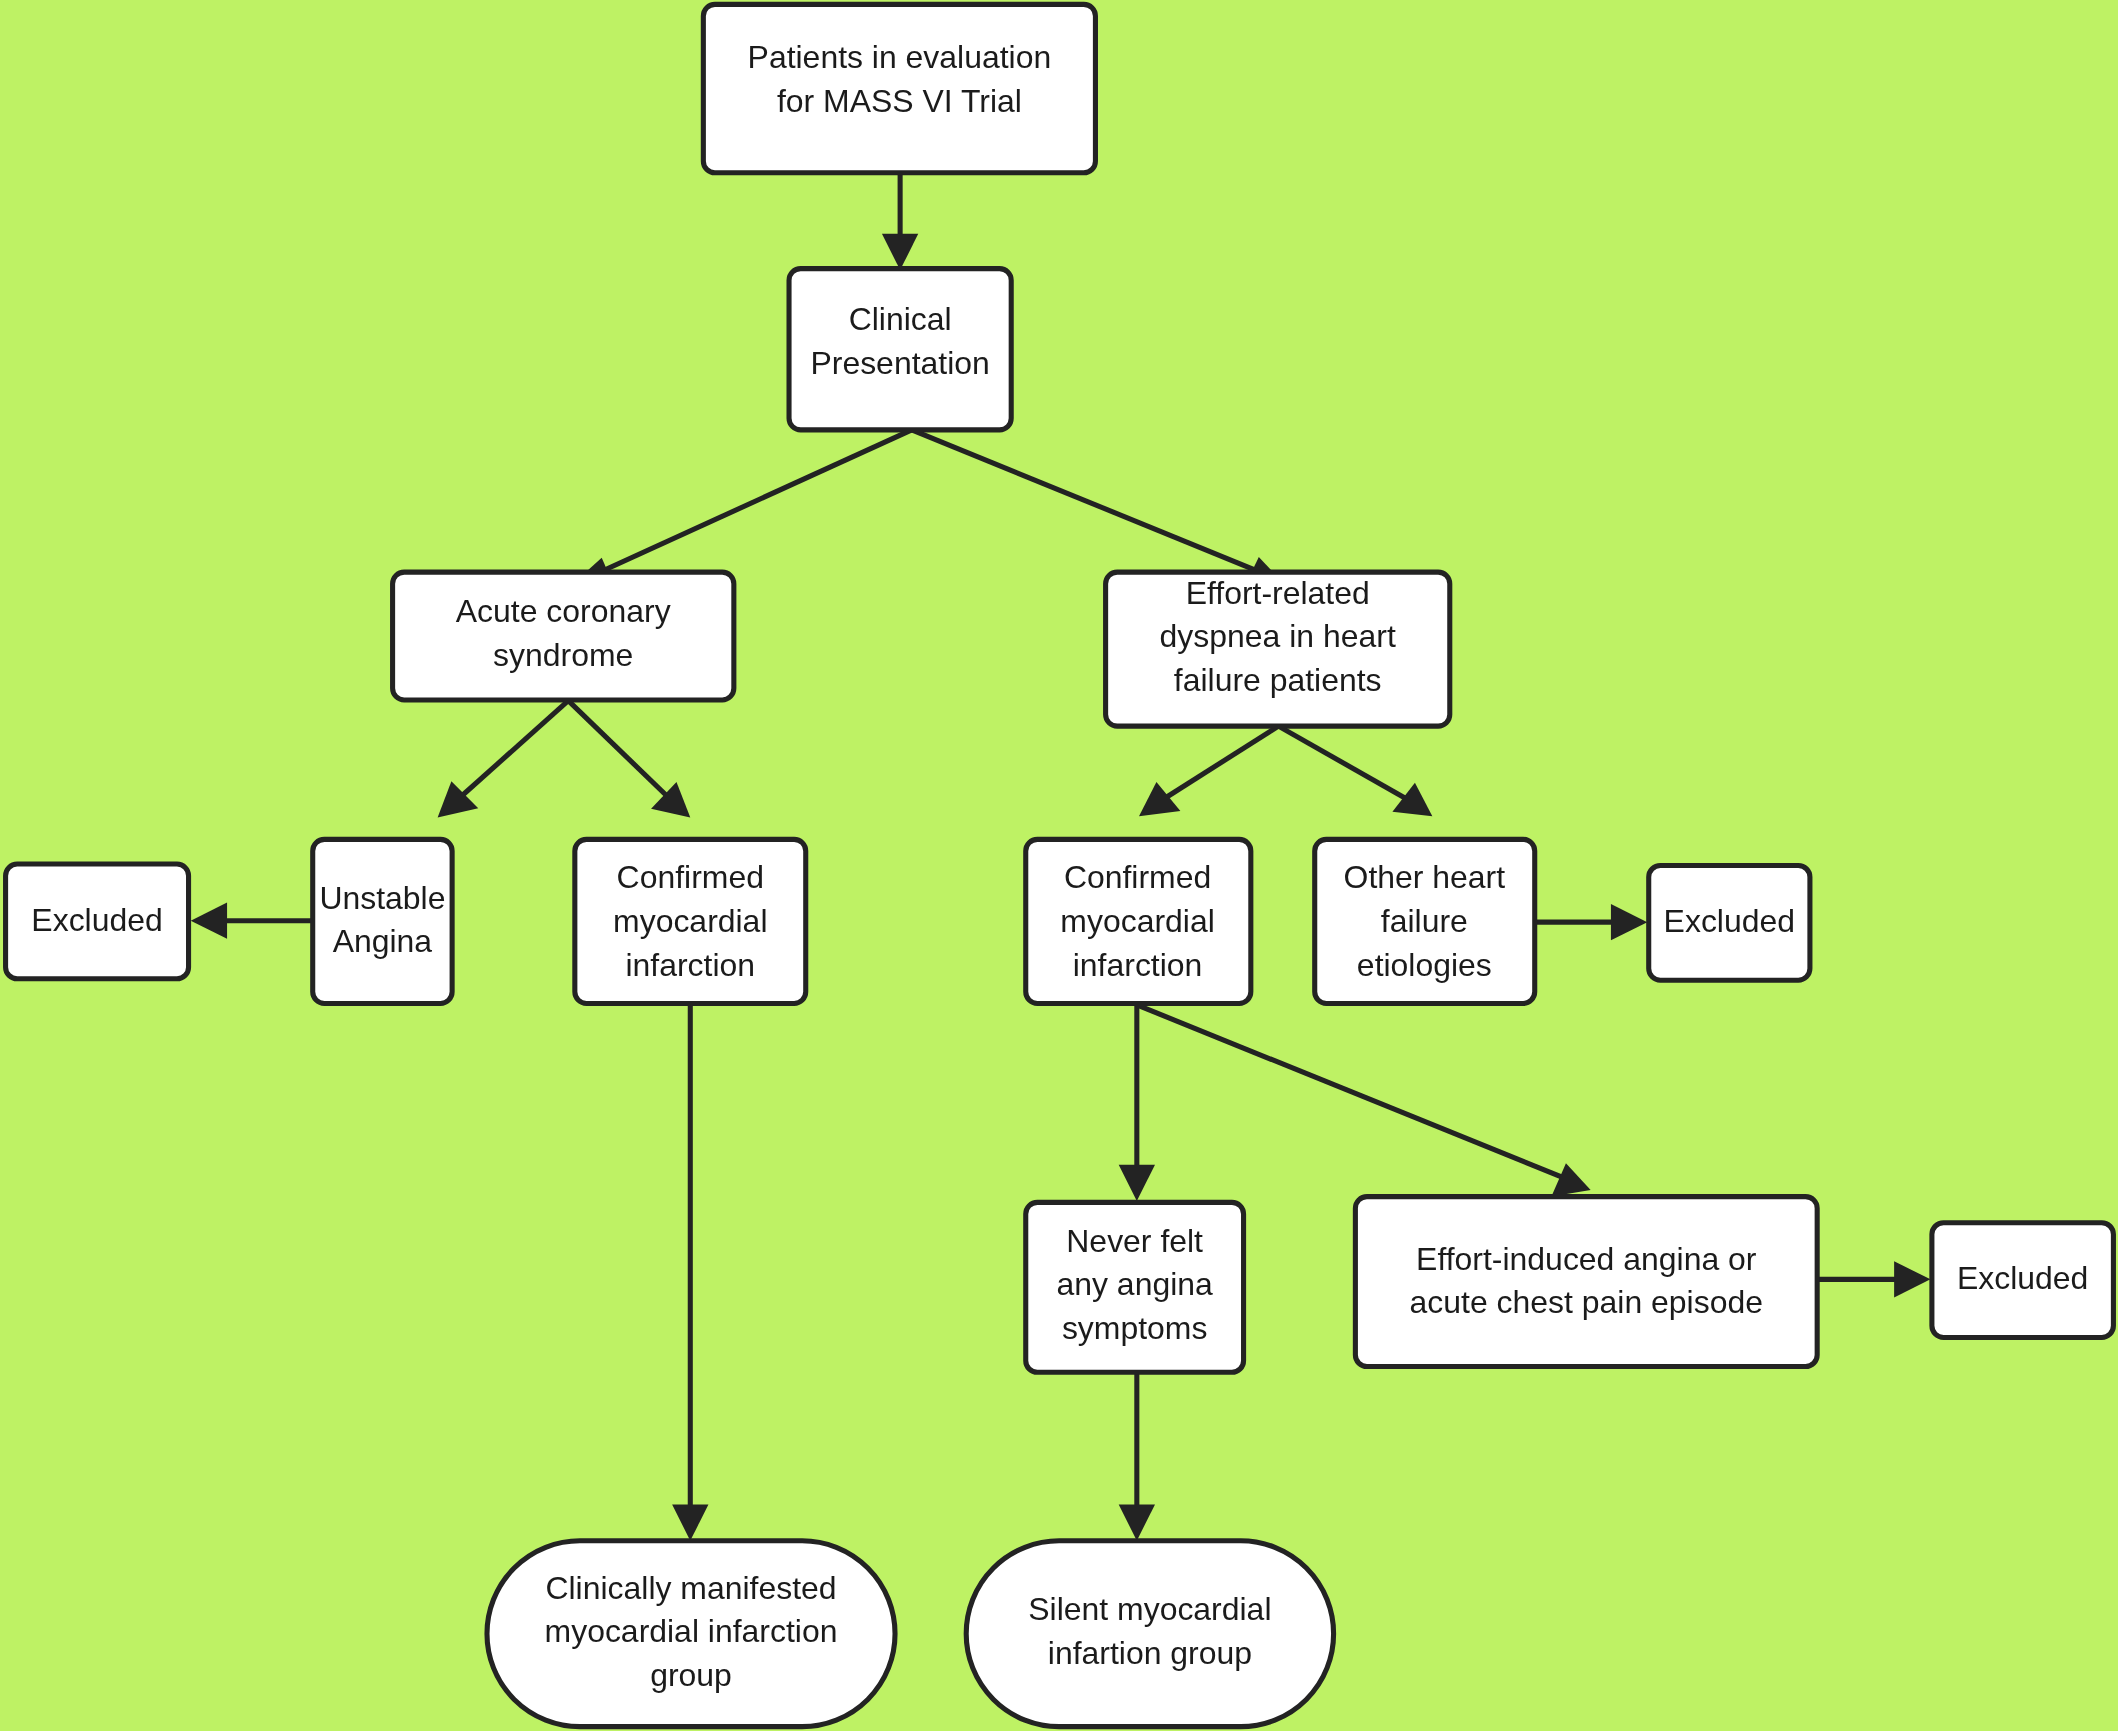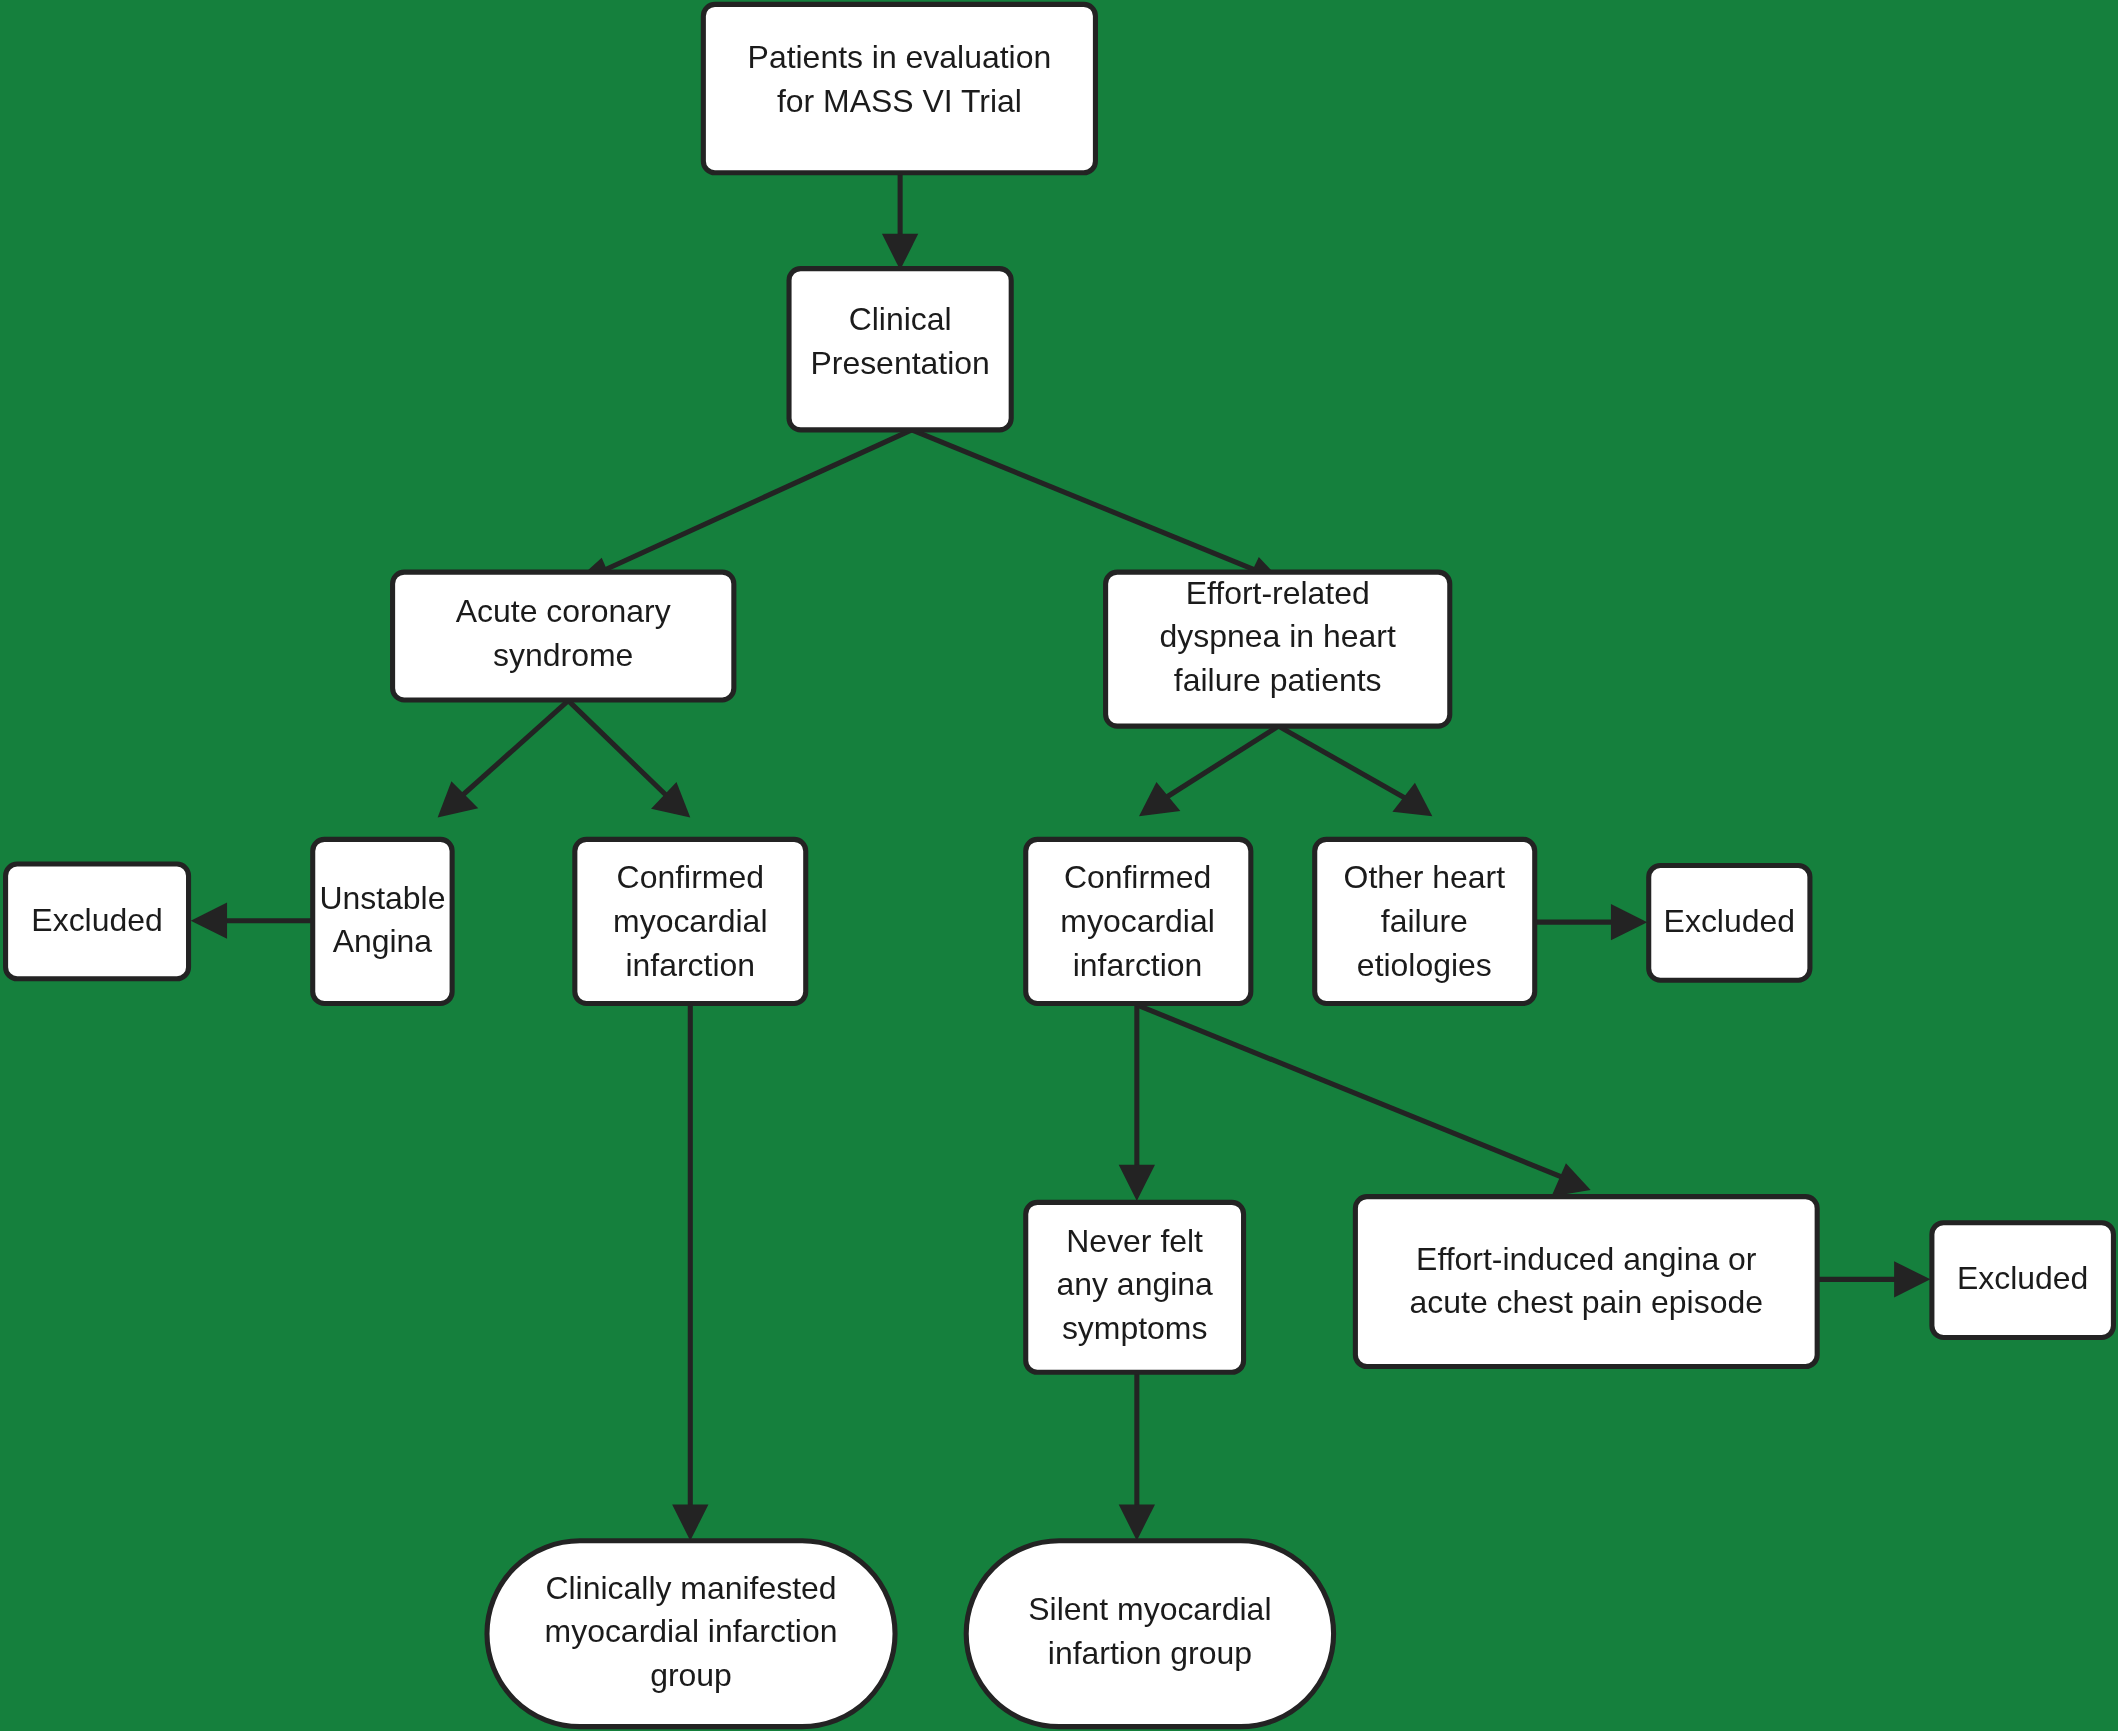--- a/index.html
+++ b/index.html
@@ -7,21 +7,21 @@
     padding: 0;
     background: #ffffff;
   }
   body {
     font-family: "Liberation Sans", sans-serif;
   }
   #flowchart-root {
     position: relative;
     width: 2119px;
     height: 1731px;
-    background: #15803d;
+    background: #bef264;
     overflow: hidden;
   }
   svg.diagram {
     display: block;
     width: 2119px;
     height: 1731px;
   }
   .node-shape {
     fill: #ffffff;
     stroke: #232323;

